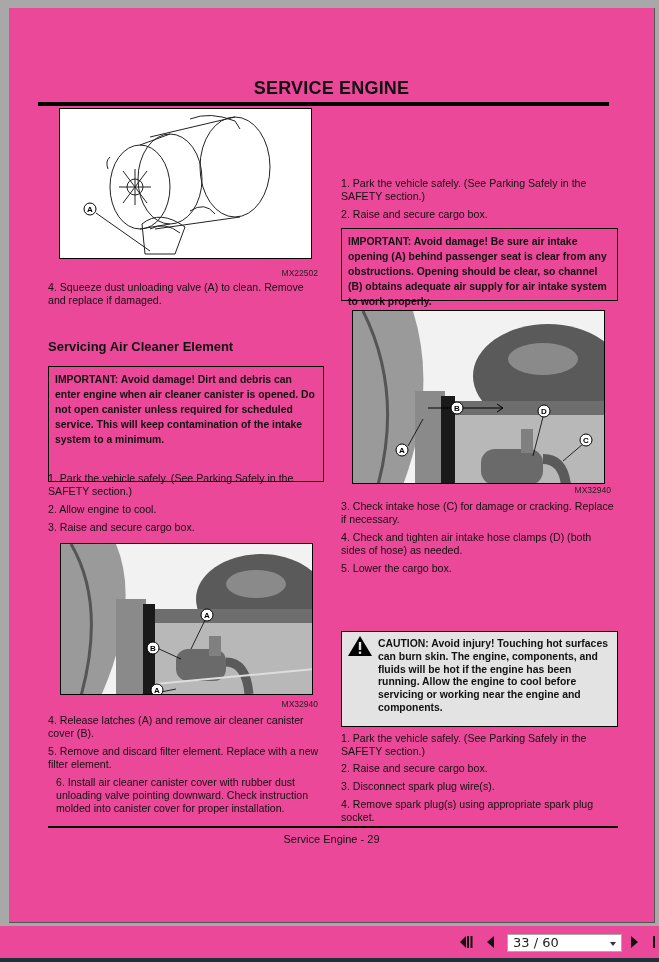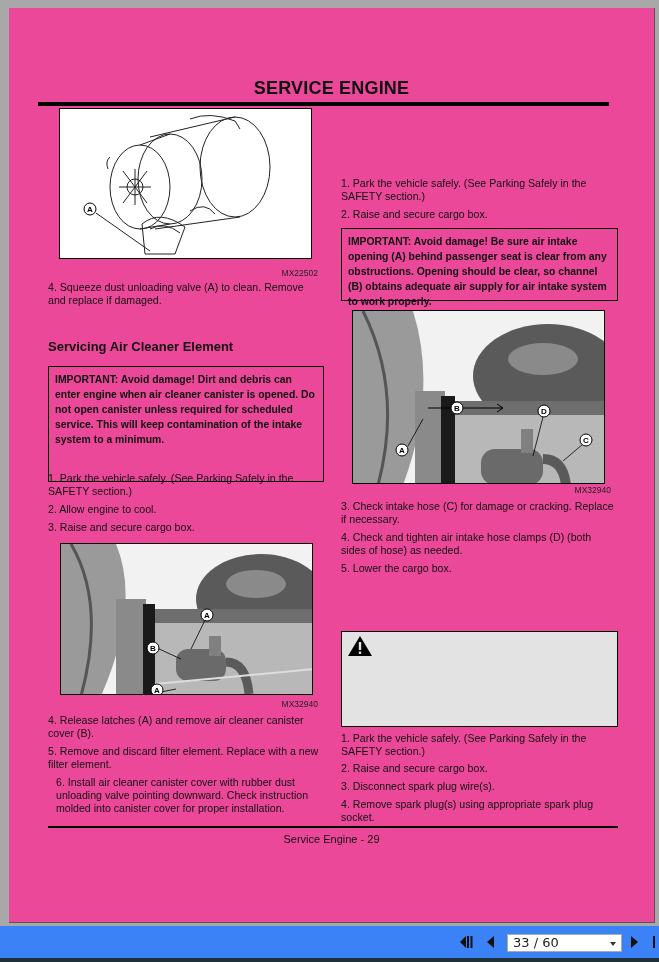--- a/index.html
+++ b/index.html
@@ -50,21 +50,21 @@
     position:relative;
   }
   .caution .text { padding-left:30px; }
   .caution .warn { position:absolute; left:5px; top:3px; width:26px; height:22px; }
   .figure {
     border:1px solid #000; box-sizing:border-box; overflow:hidden; background:#fff;
   }
   .fig-id { font-size:8.5px; text-align:right; color:#222; }
   
   .toolbar {
-    position:absolute; left:0; top:926px; width:659px; height:32px; background:#3b82f6;
+    position:absolute; left:0; top:926px; width:659px; height:32px; background:#ec4899;
   }
   .taskbar {
     position:absolute; left:0; top:958px; width:659px; height:4px; background:#1e3038;
   }
   .tb-btn { position:absolute; top:8px; width:16px; height:16px; cursor:pointer; }
   .page-select {
     position:absolute; left:507px; top:8px; width:115px; height:18px;
     background:#fff; border:1px solid #aaa; box-sizing:border-box;
     font-size:13px; line-height:16px; padding-left:5px; color:#222;
     font-family:"DejaVu Sans", sans-serif;
@@ -205,20 +205,21 @@
     <p class="step abs" style="left:0; top:425px; width:276px;">4. Check and tighten air intake hose clamps (D) (both sides of hose) as needed.</p>
     <p class="step abs" style="left:0; top:456px; width:276px;">5. Lower the cargo box.</p>
 
 
     <div class="caution abs" style="left:0; top:525px; width:277px; height:96px;">
       <svg class="warn" viewBox="0 0 26 22">
         <polygon points="13,1 25,21 1,21" fill="#000"></polygon>
         <rect x="11.8" y="7" width="2.4" height="8" fill="#e3e3e3"></rect>
         <rect x="11.8" y="16.5" width="2.4" height="2.4" fill="#e3e3e3"></rect>
       </svg>
+      <div class="text">CAUTION: Avoid injury!  Touching hot surfaces can burn skin. The engine, components, and fluids will be hot if the engine has been running. Allow the engine to cool before servicing or working near the engine and components.</div>
     </div>
 
     <p class="step abs" style="left:0; top:626px; width:276px;">1. Park the vehicle safely. (See Parking Safely in the SAFETY section.)</p>
     <p class="step abs" style="left:0; top:656px; width:276px;">2. Raise and secure cargo box.</p>
     <p class="step abs" style="left:0; top:674px; width:276px;">3. Disconnect spark plug wire(s).</p>
     <p class="step abs" style="left:0; top:692px; width:276px;">4. Remove spark plug(s) using appropriate spark plug socket.</p>
   </div>
 
   <div class="foot-rule"></div>
   <div class="footer">Service Engine - 29</div>

